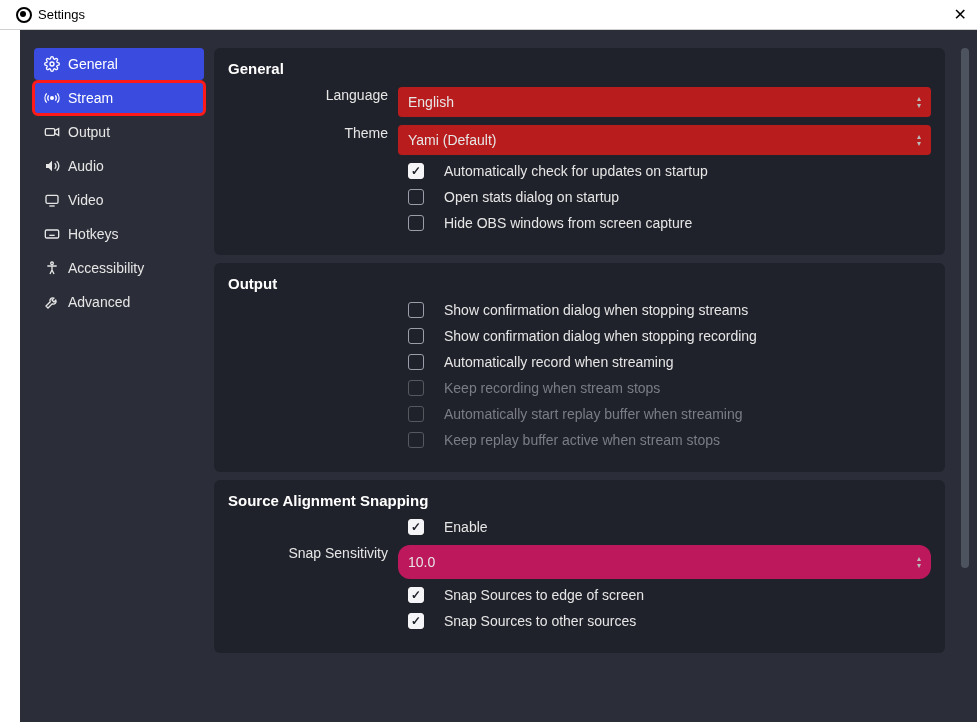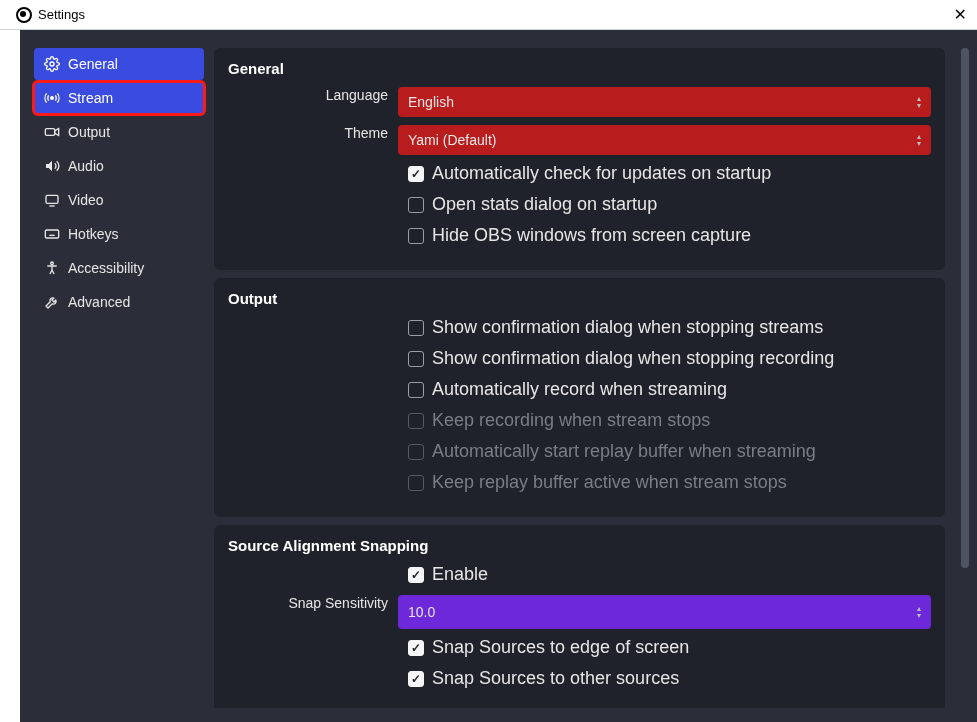--- a/index.html
+++ b/index.html
@@ -133,38 +133,38 @@
     display: flex;
     flex-direction: column;
     font-size: 8px;
     line-height: 7px;
     color: #bbb;
   }
 
   .spinner {
     width: 100%;
     height: 34px;
-    background: #6d28d9;
+    background: #be185d;
     border: none;
-    border-radius: 4px;
+    border-radius: 12px;
     color: #e6e6e6;
     padding: 0 10px;
     font-size: 14px;
     display: flex;
     align-items: center;
     justify-content: space-between;
   }
 
   .check-row {
     display: flex;
     align-items: center;
-    gap: 8px;
+    gap: 20px;
     margin-left: 180px;
     margin-bottom: 10px;
-    font-size: 18px;
+    font-size: 14px;
     color: #e6e6e6;
   }
   .check-row.disabled { color: #7a7d86; }
   .checkbox {
     width: 16px; height: 16px;
     border: 1.5px solid #9b9ea8;
     border-radius: 3px;
     display: flex;
     align-items: center;
     justify-content: center;

